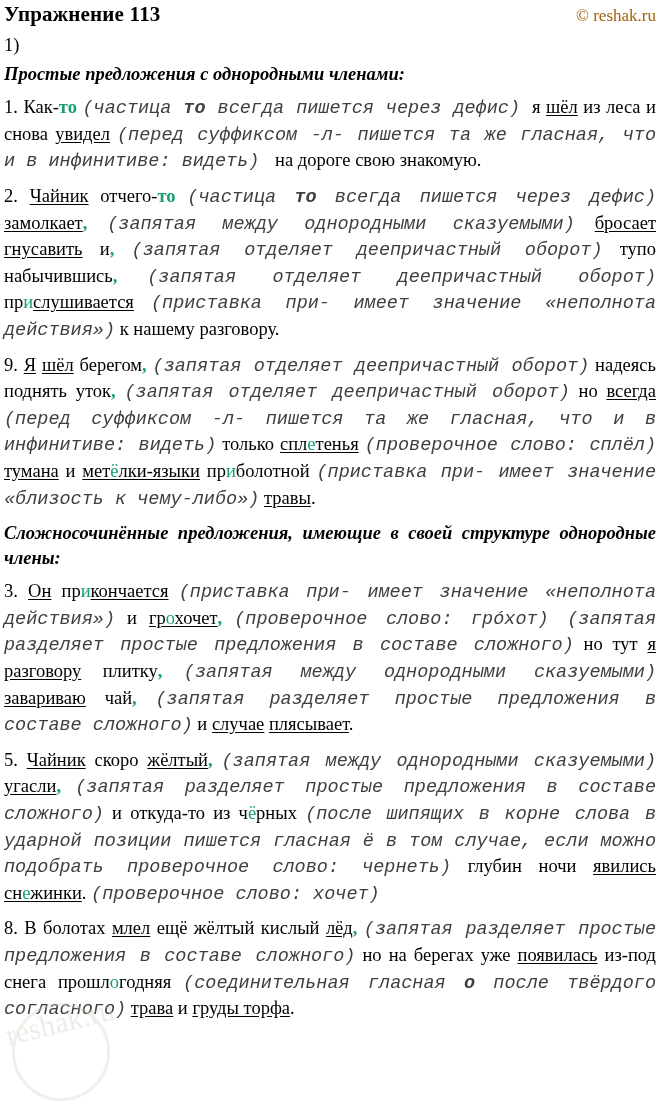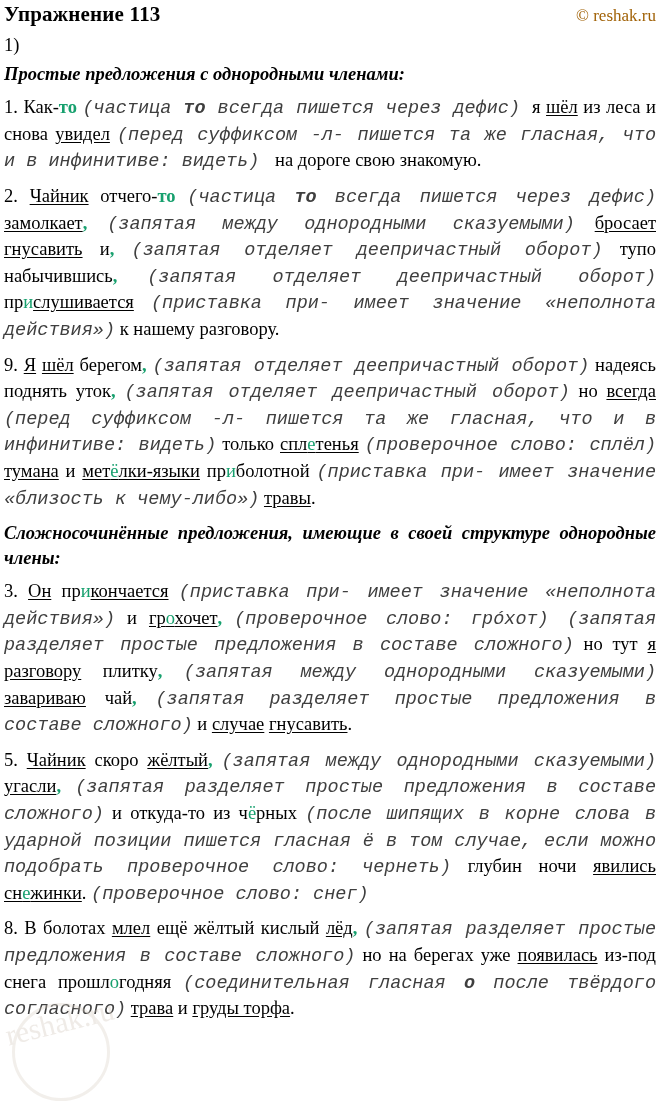--- a/index.html
+++ b/index.html
@@ -155,30 +155,30 @@
     </p>
 
     <p class="spaced">
       <span>3. <span class="u">Он</span> пр<span class="g">и</span><span class="u">кончается</span></span>
       <span class="it">(приставка при- имеет значение «неполнота действия»)</span> и
       <span class="u">гр<span class="g">о</span>хочет</span><span class="gb">,</span>
       <span class="it">(проверочное слово: грóхот) (запятая разделяет простые предложения в составе сложного)</span> но тут
       <span class="u">я</span> <span class="u">разговору</span> плитку<span class="gb">,</span>
       <span class="it">(запятая между однородными сказуемыми)</span> <span class="u">завариваю</span> чай<span class="gb">,</span>
       <span class="it">(запятая разделяет простые предложения в составе сложного)</span> и <span class="u">случае</span>
-      <span class="u">гнусавить</span>.
+      <span class="u">плясывает</span>.
     </p>
 
     <p class="spaced">
       <span>5. <span class="u">Чайник</span> скоро <span class="u">жёлтый</span><span class="gb">,</span></span>
       <span class="it">(запятая между однородными сказуемыми)</span> <span class="u">угасли</span><span class="gb">,</span>
       <span class="it">(запятая разделяет простые предложения в составе сложного)</span> и откуда-то из
       ч<span class="g">ё</span>рных <span class="it">(после шипящих в корне слова в ударной позиции пишется гласная ё в том случае, если можно подобрать проверочное слово: чернеть)</span>
       глубин ночи <span class="u">явились</span> <span class="u">сн<span class="g">е</span>жинки</span>.
-      <span class="it">(проверочное слово: снег)</span>
+      <span class="it">(проверочное слово: хочет)</span>
     </p>
 
     <p class="spaced">
       <span>8. В болотах <span class="u">млел</span> ещё жёлтый кислый <span class="u">лёд</span><span class="gb">,</span></span>
       <span class="it">(запятая разделяет простые предложения в составе сложного)</span> но на берегах уже
       <span class="u">появилась</span> из-под снега прошл<span class="g">о</span>годняя
       <span class="it">(соединительная гласная <b>о</b> после твёрдого согласного)</span>
       <span class="u">трава</span> и <span class="u">груды торфа</span>.
     </p>
 

